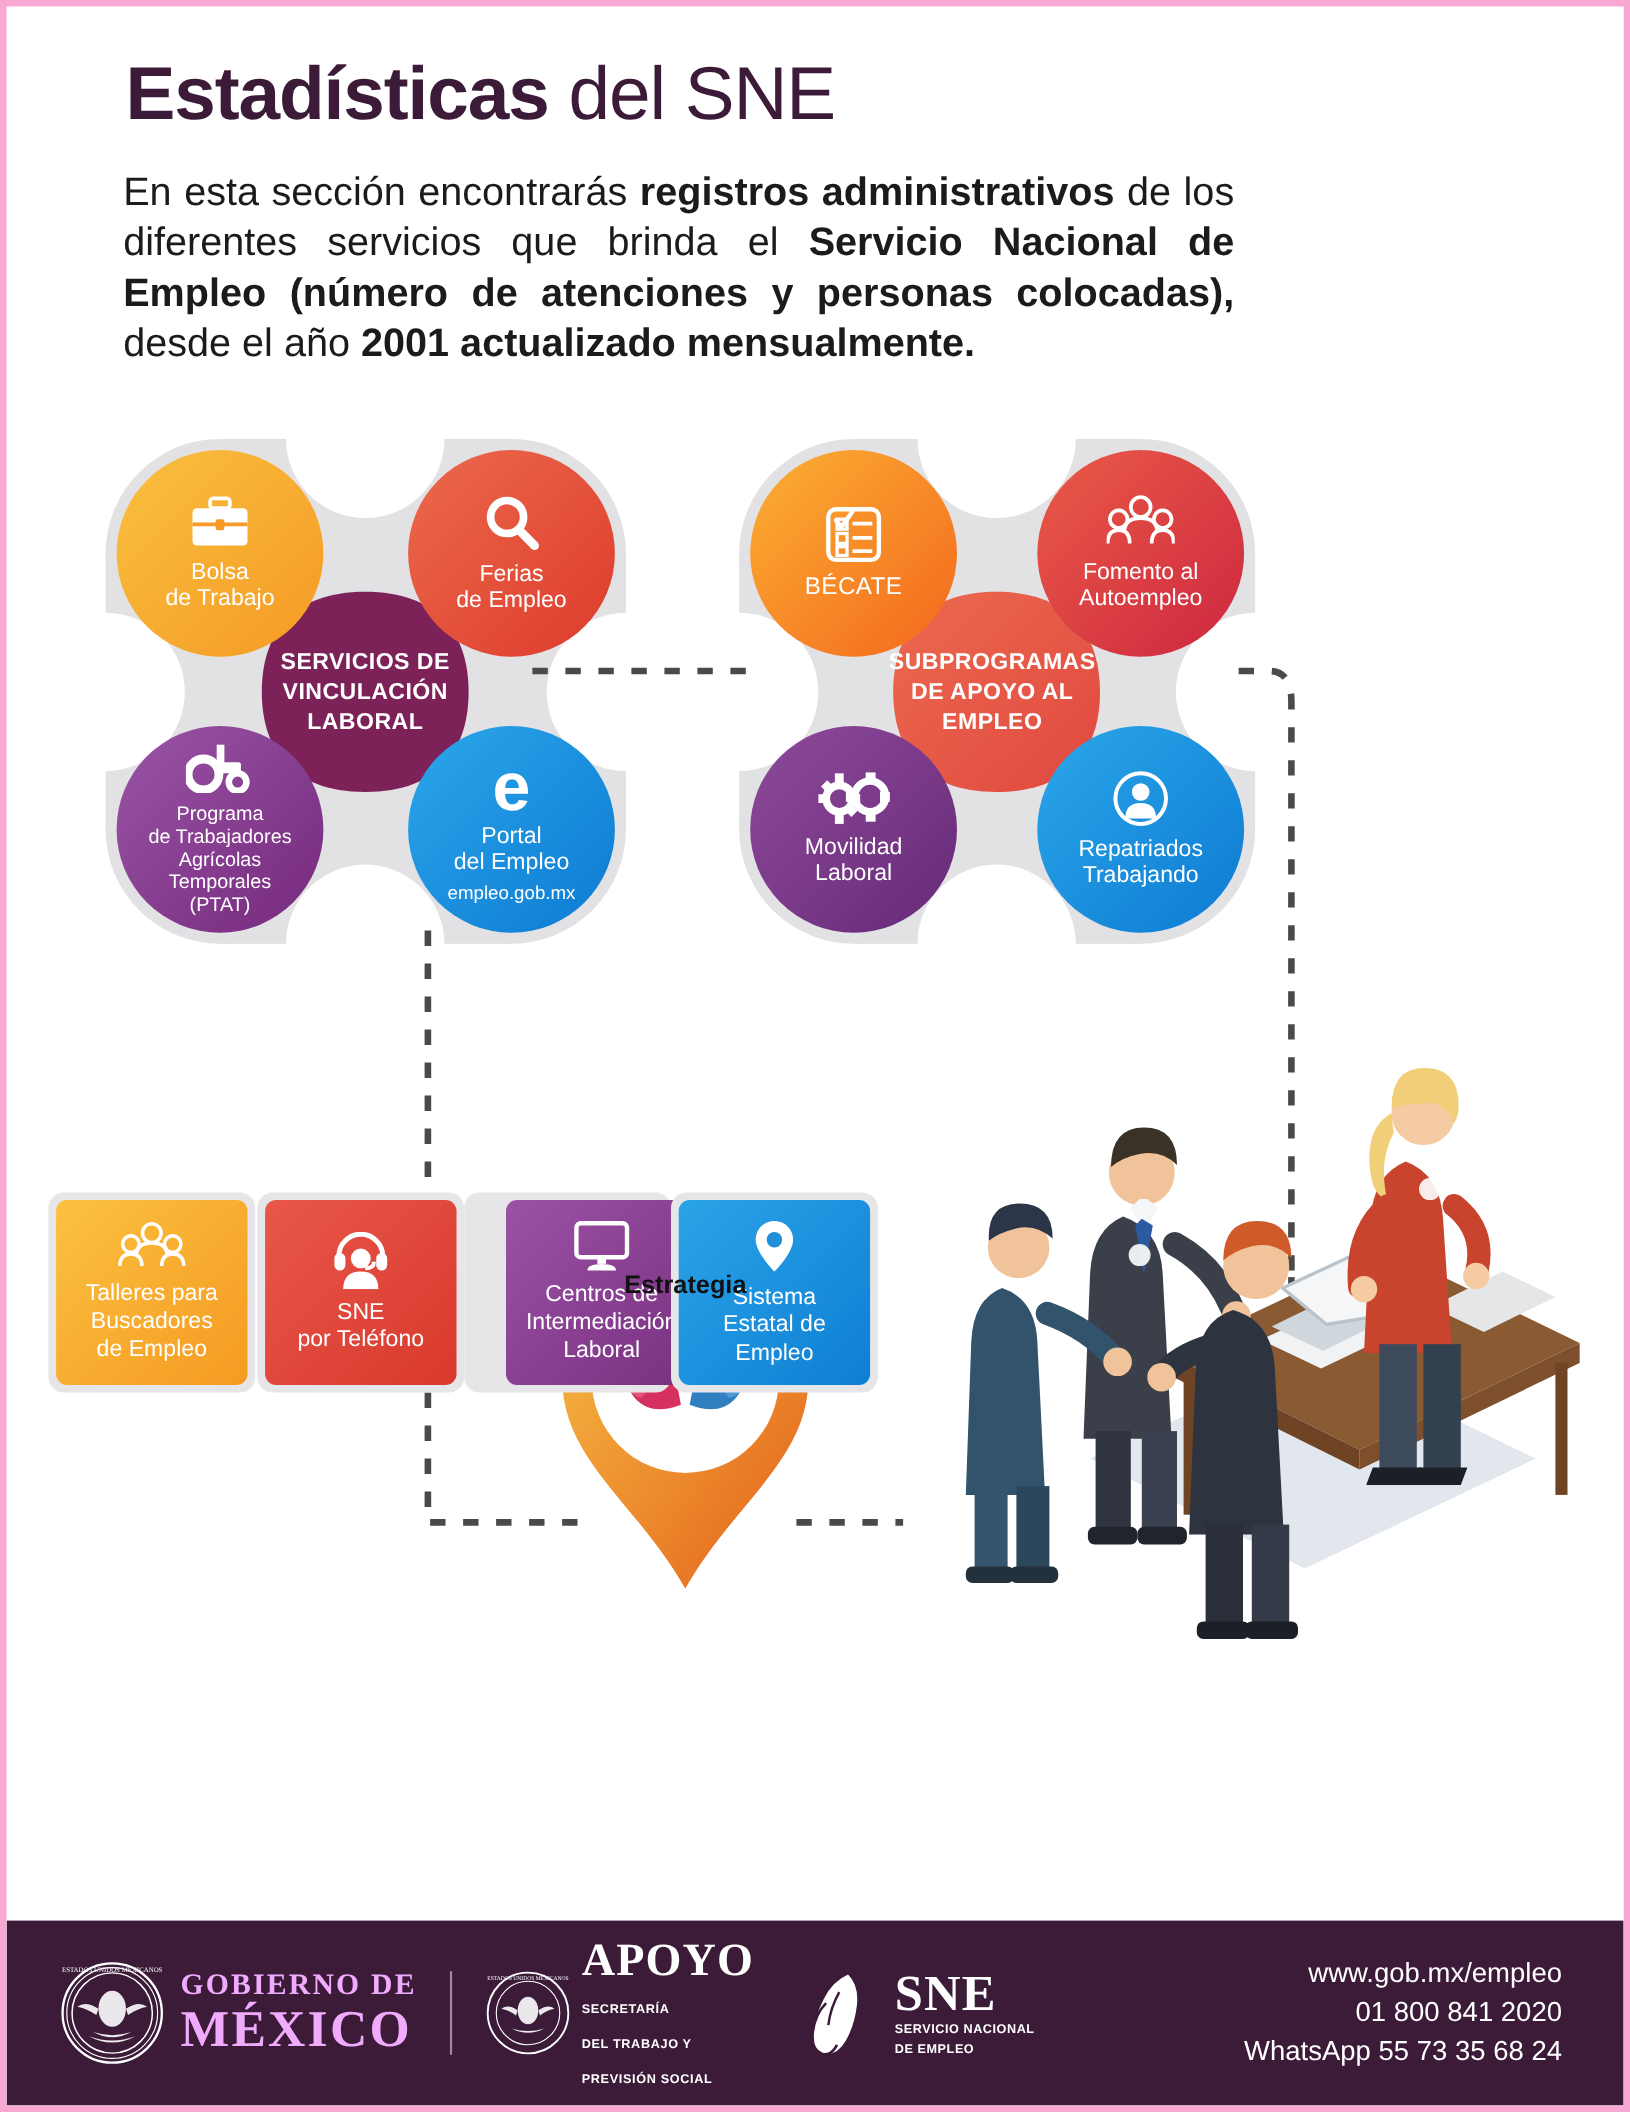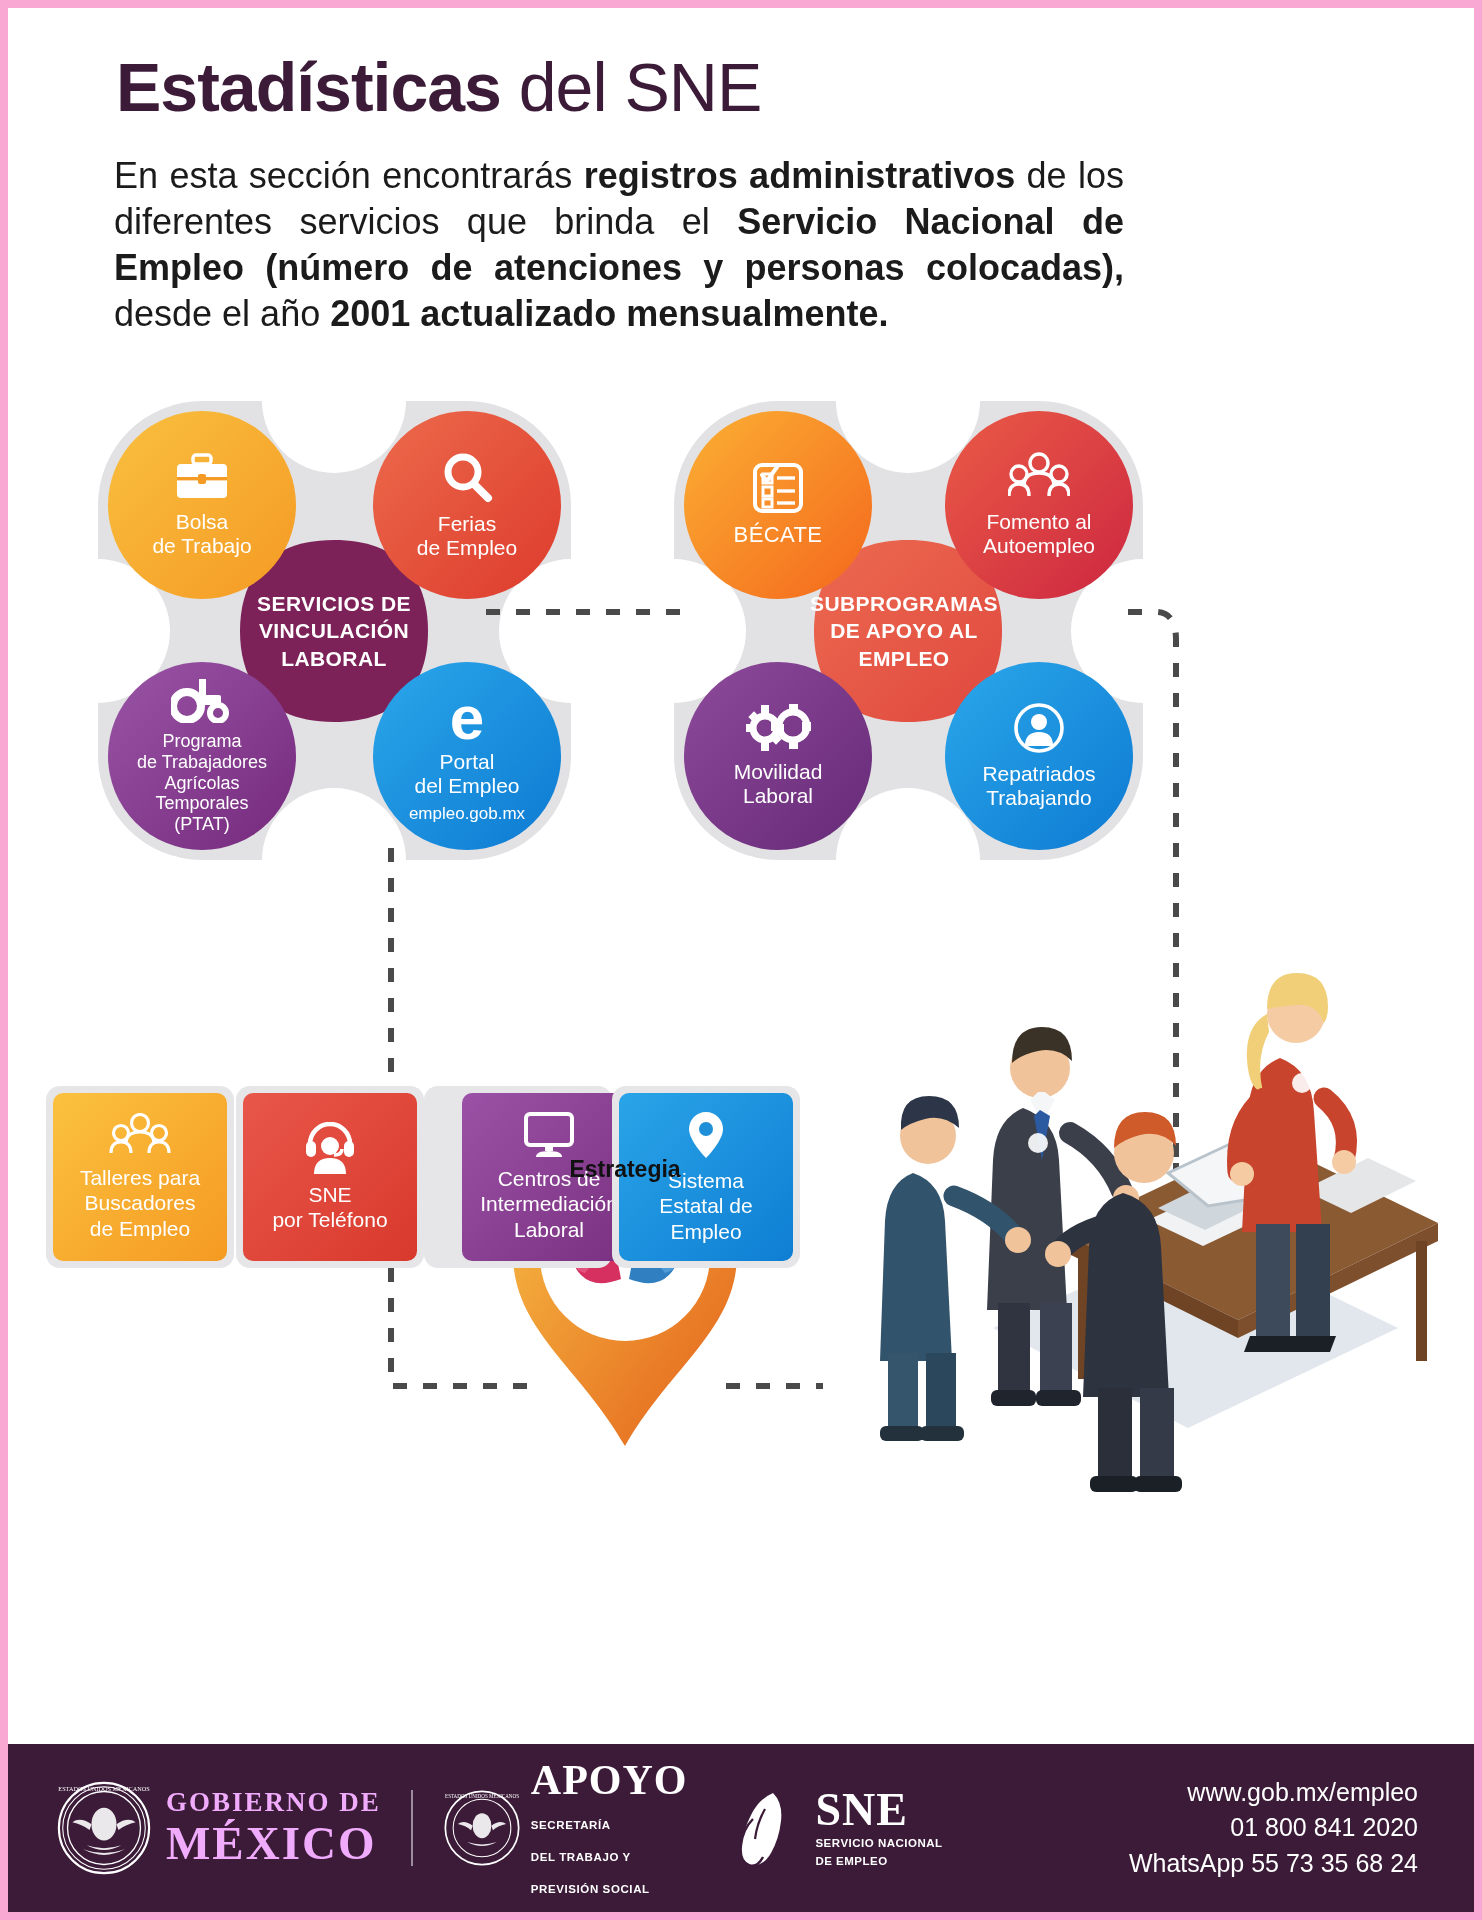--- a/index.html
+++ b/index.html
@@ -8,21 +8,21 @@
   }
   body {
     font-family: "Liberation Sans", sans-serif;
   }
   #poster {
     position: relative;
     width: 1482px;
     height: 1920px;
     background: #ffffff;
     box-sizing: border-box;
-    border: 8px solid #f9a8d4;
+    border: 6px solid #f9a8d4;
     overflow: hidden;
   }
   .inner {
     position: absolute;
     inset: 0;
     background: #ffffff;
   }
 
   
   .title {

